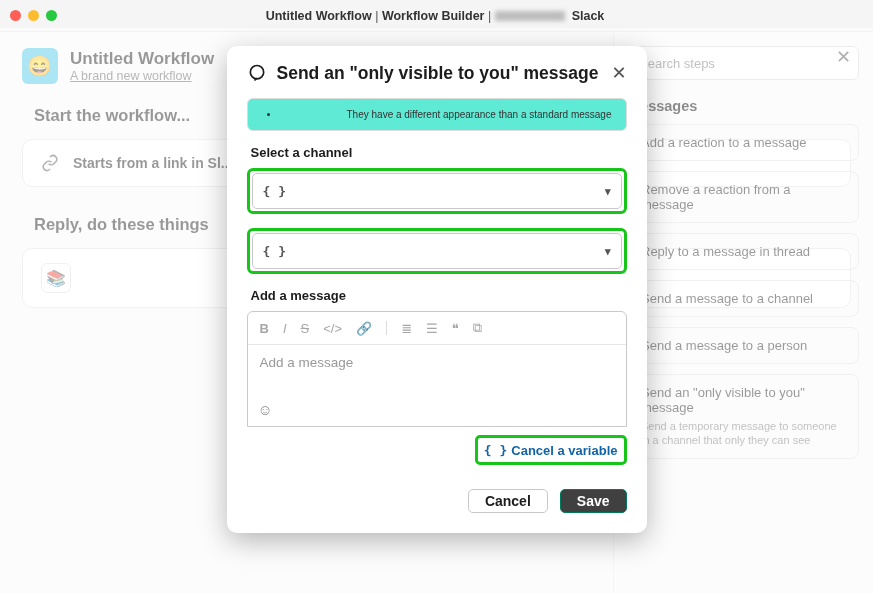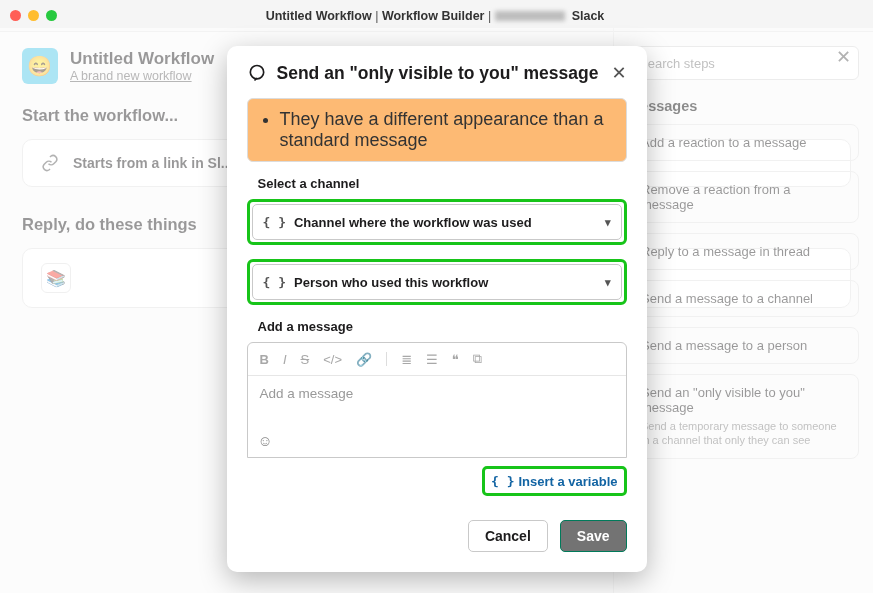--- a/index.html
+++ b/index.html
@@ -12,21 +12,21 @@
   .titlebar-title { flex:1; text-align:center; font-size:12.5px; color:#333; font-weight:600; }
   .titlebar-title .sep{ font-weight:400; color:#555; }
   .titlebar-title .blur{ display:inline-block; width:70px; height:10px; background:#bdbdbd; border-radius:1px; filter:blur(2px); vertical-align:middle; }
 
   .bg { position:absolute; top:28px; left:0; right:0; bottom:0; padding:20px 22px; }
   .wf-header { display:flex; align-items:center; gap:12px; margin-bottom:22px; }
   .wf-icon { width:36px; height:36px; border-radius:6px; background:#47c6e6; display:flex; align-items:center; justify-content:center; font-size:20px; }
   .wf-title { font-size:17px; font-weight:800; color:#1d1c1d; }
   .wf-sub { font-size:12.5px; color:#616061;text-decoration:underline; }
 
-  .section-h { font-size:16.5px; font-weight:800; color:#1d1c1d; margin:10px 0 14px; }
+  .section-h { font-size:16.5px; font-weight:800; color:#1d1c1d; margin:10px 12px 14px; }
   .card { border:1px solid #e1e1e1; border-radius:10px; background:#fff; padding:14px 18px; display:flex; align-items:center; gap:14px; font-size:14px; font-weight:600; color:#1d1c1d; margin-bottom:28px; cursor:pointer; }
   .card .link-icon{ width:18px; height:18px; color:#555; }
 
   .step-icon { width:30px; height:30px; border-radius:6px; background:#fff;border:1px solid #ddd; display:flex; align-items:center; justify-content:center; font-size:16px; }
   .step-label { font-size:11.5px; color:#888; }
   .step-name { font-size:13.5px; font-weight:700; color:#1d1c1d; }
 
   .right-pane { position:absolute; top:28px; right:0; width:260px; bottom:0; padding:18px 14px; border-left:1px solid #e8e8e8; }
   .close-x-bg { position:absolute; top:18px; right:22px; font-size:18px; color:#555; cursor:pointer; }
   .search-box { width:100%; height:34px; border:1px solid #d6d6d6; border-radius:6px; padding:0 10px; font-size:13px; }
@@ -34,47 +34,47 @@
   .step-opt { border:1px solid #e1e1e1; border-radius:8px; padding:10px 12px; margin-bottom:10px; font-size:13px; color:#1d1c1d; cursor:pointer; }
   .step-opt .desc { font-size:11px; color:#777; margin-top:4px; line-height:1.3; }
 
   .modal-backdrop { position:absolute; top:28px; left:0; right:0; bottom:0; background:rgba(255,255,255,0.55); display:flex; align-items:flex-start; justify-content:center; padding-top:18px; }
   .modal { width:420px; background:#fff; border-radius:10px; box-shadow:0 8px 28px rgba(0,0,0,0.28);}
   .modal-head { display:flex; align-items:center; gap:10px; padding:16px 20px 14px; }
   .modal-head .ticon{ width:20px; height:20px; }
   .modal-title { font-size:17.5px; font-weight:800; flex:1; color:#1d1c1d; }
   .modal-close { font-size:18px; color:#555; cursor:pointer; }
   .modal-body { padding:0 20px 6px; }
-  .info-box { border:1px solid #dcdcdc; border-radius:6px; background:#fdba74; padding:10px 14px; font-size:18px; color:#333; margin-bottom:14px; }
+  .info-box { border:1px solid #dcdcdc; border-radius:6px; background:#5eead4; padding:10px 14px; font-size:10px; color:#333; margin-bottom:14px;text-align:right; }
   .info-box ul{ padding-left:18px; }
 
-  .label { font-size:13px; font-weight:800; color:#1d1c1d; margin:4px 11px 8px; }
+  .label { font-size:13px; font-weight:800; color:#1d1c1d; margin:4px 4px 8px; }
 
   .hl-wrap { border:3px solid #17c419; border-radius:6px; padding:2px; margin-bottom:14px; }
   .select { border:1px solid #c9c9c9; border-radius:5px; height:36px; display:flex; align-items:center; padding:0 10px; font-size:13px; font-weight:700; color:#1d1c1d; cursor:pointer; gap:8px; }
   .select .spacer{flex:1;}
   .select .var-icon{ font-family:monospace; font-size:13px; color:#555; font-weight:700; }
   .select .chev{ font-size:11px; color:#555; }
 
   .editor { border:1px solid #c9c9c9; border-radius:6px 6px 0 0; margin-bottom:0; }
   .toolbar { display:flex; gap:14px; padding:8px 12px; border-bottom:1px solid #e6e6e6; color:#a8a8a8; font-size:13px; align-items:center; }
   .toolbar .b{font-weight:800;} .toolbar .i{font-style:italic;}
   .toolbar .sep{ width:1px; height:14px; background:#ddd; }
   .editor-body { min-height:50px; padding:10px 12px; color:#999; font-size:13.5px; }
   .editor-foot { padding:6px 10px 8px; font-size:15px; color:#888; }
 
   .insert-row { display:flex; justify-content:flex-end; margin:8px 0 18px; }
   .insert-hl { border:3px solid #17c419; border-radius:5px; padding:3px 2px 2px 2px; }
   .insert-link { color:#1264a3; font-size:13px; font-weight:700; cursor:pointer; display:flex; align-items:center; gap:4px; padding:2px 4px; }
   .insert-link .var-icon{ color:#1264a3; font-family:monospace; font-weight:800; }
 
   .modal-foot { display:flex; justify-content:flex-end; gap:12px; padding:0 20px 20px; }
-  .btn { height:32px; padding:0 16px; border-radius:5px; font-size:14px; font-weight:700; cursor:pointer; display:flex; align-items:center; }
+  .btn { height:24px; padding:0 16px; border-radius:5px; font-size:14px; font-weight:700; cursor:pointer; display:flex; align-items:center; }
   .btn-sec{ background:#fff; border:1px solid #c9c9c9; color:#1d1c1d; }
-  .btn-pri{ background:#737373; border:1px solid #007a5a; color:#fff; }
+  .btn-pri{ background:#404040; border:1px solid #007a5a; color:#fff; }
 
   svg { display:block; }
 </style>
 </head>
 <body>
 
 <div class="titlebar">
   <div class="dots">
     <div class="dot red"></div>
     <div class="dot yellow"></div>
@@ -146,30 +146,28 @@
       <div class="info-box">
         <ul>
             <li>They have a different appearance than a standard message</li>
           </ul>
       </div>
 
       <div class="label">Select a channel</div>
       <div class="hl-wrap">
         <div class="select">
           <span class="var-icon">{ }</span>
-          <span>Channel where the workflow was used</span>
           <span class="spacer"></span>
           <span class="chev">▾</span>
         </div>
       </div>
 
       <div class="hl-wrap">
         <div class="select">
           <span class="var-icon">{ }</span>
-          <span>Person who used this workflow</span>
           <span class="spacer"></span>
           <span class="chev">▾</span>
         </div>
       </div>
 
       <div class="label">Add a message</div>
       <div class="editor">
         <div class="toolbar">
           <span class="b">B</span>
           <span class="i">I</span>
@@ -183,21 +181,21 @@
           <span>⧉</span>
         </div>
         <div class="editor-body">Add a message</div>
         <div class="editor-foot"><span>☺</span></div>
       </div>
 
       <div class="insert-row">
         <div class="insert-hl">
           <div class="insert-link">
             <span class="var-icon">{ }</span>
-            <span>Insert a variable</span>
+            <span>Cancel a variable</span>
           </div>
         </div>
       </div>
     </div>
 
     <div class="modal-foot">
       <div class="btn btn-sec">Cancel</div>
       <div class="btn btn-pri">Save</div>
     </div>
   </div>

